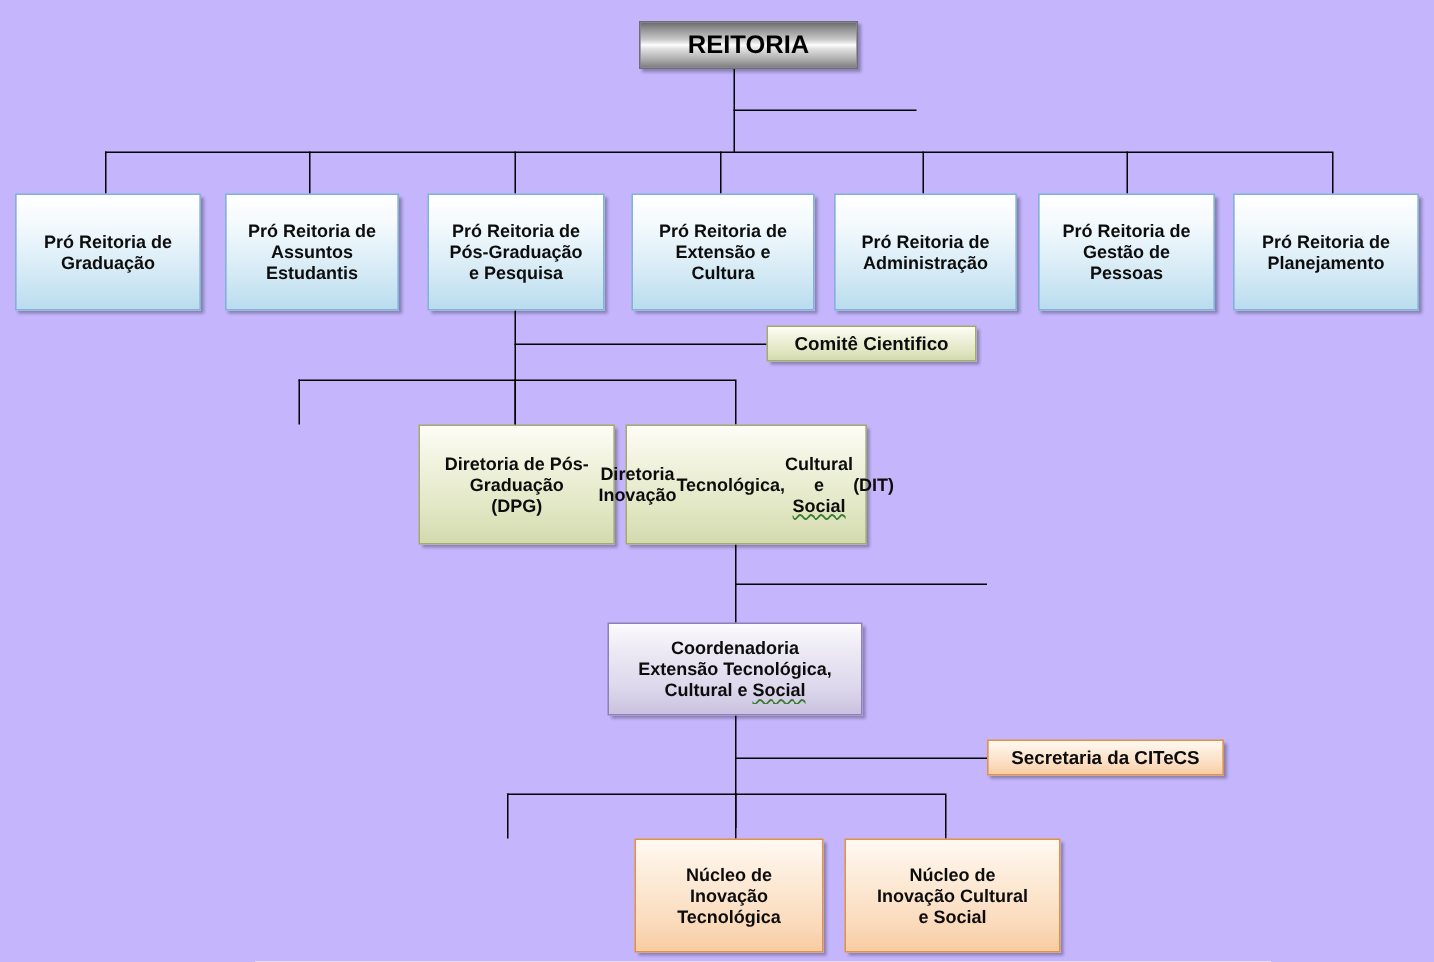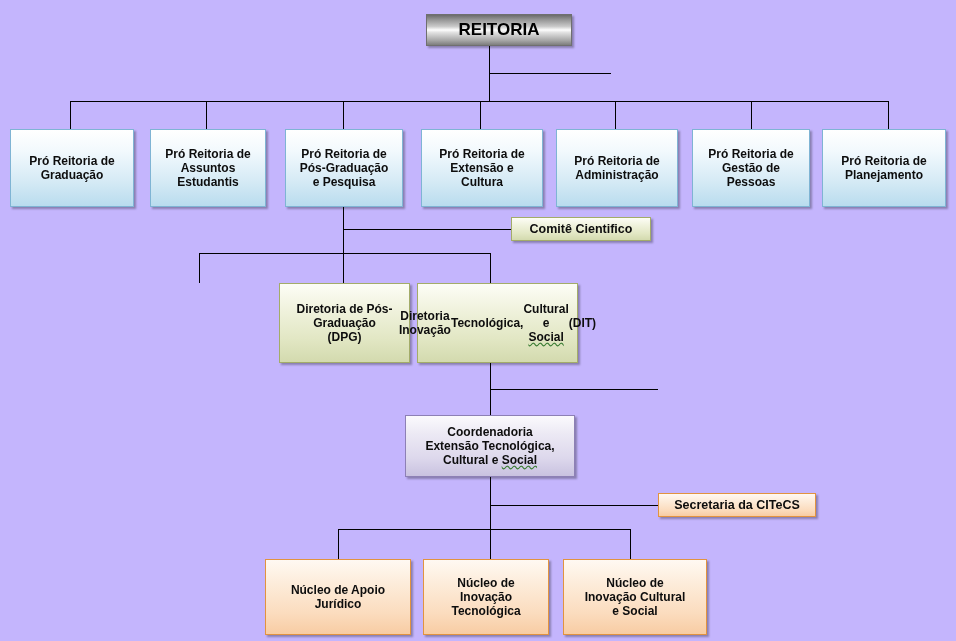--- a/index.html
+++ b/index.html
@@ -164,22 +164,20 @@
 
 
   <div class="node sty-purple" style="left:405px; top:415px; width:170px; height:62px; font-size:12px; flex-direction:column; white-space:normal;">
     <span>Coordenadoria</span>
     <span>Extensão Tecnológica,</span>
     <span><span>Cultural e </span><span class="squig">Social</span></span>
   </div>
 
   <div class="node sty-orange" style="left:658px; top:493px; width:158px; height:24px; font-size:12.5px;">Secretaria da CITeCS</div>
 
-  <div class="node sty-orange" style="left:265px; top:559px; width:146px; height:76px; font-size:12px;">Núcleo de Apoio
-Jurídico</div>
 
   <div class="node sty-orange" style="left:423px; top:559px; width:126px; height:76px; font-size:12px;">Núcleo de
 Inovação
 Tecnológica</div>
 
   <div class="node sty-orange" style="left:563px; top:559px; width:144px; height:76px; font-size:12px;">Núcleo de
 Inovação Cultural
 e Social</div>
 
 </div>

